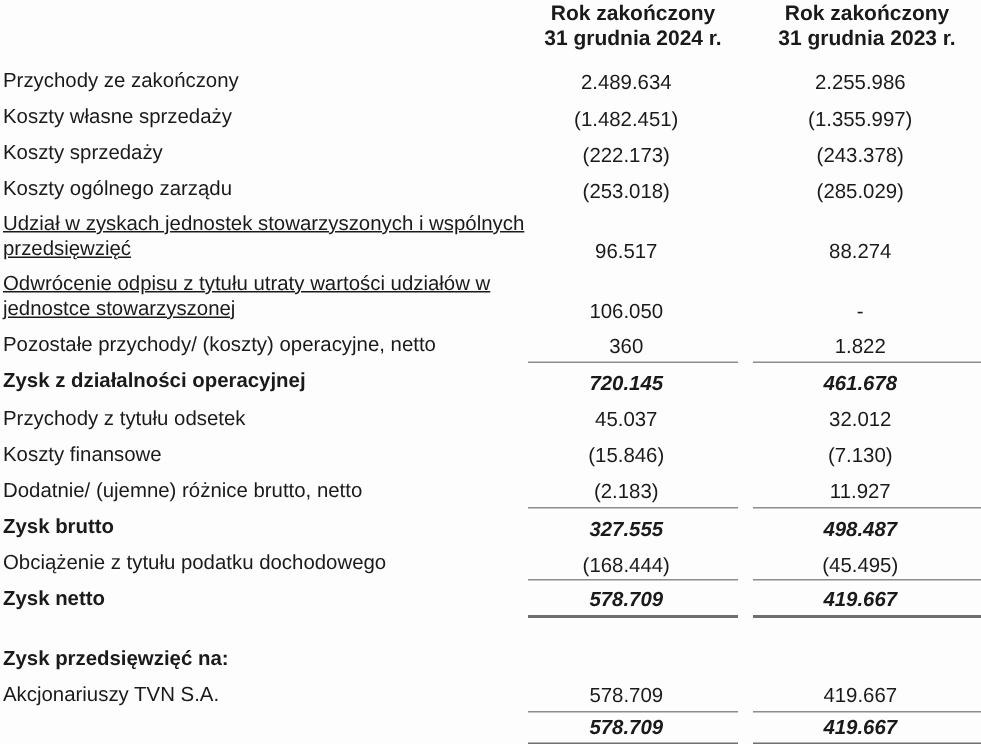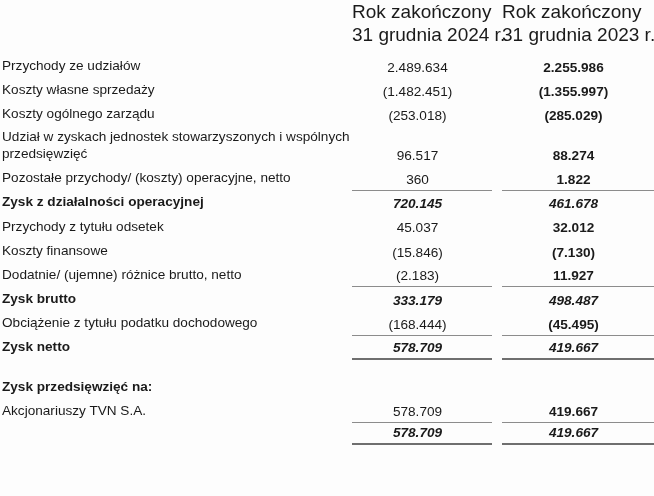--- a/index.html
+++ b/index.html
@@ -33,52 +33,53 @@
   col.c-y2    { width: 152px; }
 
   th, td {
     padding: 0;
     vertical-align: bottom;
     line-height: 1.0;
   }
 
   
   .hdr-cell {
-    font-weight: normal;
-    text-align: left;
-    font-size: 19px;
+    font-weight: bold;
+    text-align: center;
+    font-size: 14px;
     line-height: 1.22;
     padding-bottom: 7px;
     white-space: nowrap;
   }
   .hdr-cell .l1 { display: block; }
   .hdr-cell .l2 { display: block; }
   .hdr-blank { }
 
   
   .lbl {
     text-align: left;
     padding: 3.4px 0 3.4px 2px;
     line-height: 1.28;
   }
   .val {
     text-align: center;
     padding: 3.4px 9px 3.4px 0;
     white-space: nowrap;
   }
-  .val.y2 { padding-right: 9px; font-weight: bold; }
+  .val.y2 { padding-right: 9px; }
 
   tr.bold .lbl,
   tr.bold .val { font-weight: bold; }
 
   
   .lbl.wrap {
     line-height: 1.25;
     padding-top: 3.0px;
     padding-bottom: 3.0px;
+    text-decoration: underline;
   }
 
   
   td.rule-top {
     border-top: 1.3px solid #8c8c8c;
     font-style: italic;
   }
   td.rule-bottom-thick {
     border-bottom: 2.2px solid #6f6f6f;
   }
@@ -113,52 +114,66 @@
         <th class="hdr-cell">
           <span class="l1">Rok zakończony</span>
           <span class="l2">31 grudnia 2023 r.</span>
         </th>
       </tr>
     </thead>
 
     <tbody>
 
       <tr>
-        <td class="lbl">Przychody ze udziałów</td>
+        <td class="lbl">Przychody ze zakończony</td>
         <td></td>
         <td class="val">2.489.634</td>
         <td></td>
         <td class="val y2">2.255.986</td>
       </tr>
 
       <tr>
         <td class="lbl">Koszty własne sprzedaży</td>
         <td></td>
         <td class="val">(1.482.451)</td>
         <td></td>
         <td class="val y2">(1.355.997)</td>
       </tr>
 
+      <tr>
+        <td class="lbl">Koszty sprzedaży</td>
+        <td></td>
+        <td class="val">(222.173)</td>
+        <td></td>
+        <td class="val y2">(243.378)</td>
+      </tr>
 
       <tr>
         <td class="lbl">Koszty ogólnego zarządu</td>
         <td></td>
         <td class="val">(253.018)</td>
         <td></td>
         <td class="val y2">(285.029)</td>
       </tr>
 
       <tr>
         <td class="lbl wrap">Udział w zyskach jednostek stowarzyszonych i wspólnych przedsięwzięć</td>
         <td></td>
         <td class="val">96.517</td>
         <td></td>
         <td class="val y2">88.274</td>
       </tr>
 
+      <tr>
+        <td class="lbl wrap">Odwrócenie odpisu z tytułu utraty wartości udziałów w jednostce stowarzyszonej</td>
+        <td></td>
+        <td class="val">106.050</td>
+        <td></td>
+        <td class="val y2 dash">-</td>
+      </tr>
 
       <tr>
         <td class="lbl">Pozostałe przychody/ (koszty) operacyjne, netto</td>
         <td></td>
         <td class="val">360</td>
         <td></td>
         <td class="val y2">1.822</td>
       </tr>
 
       <tr class="bold">
@@ -189,21 +204,21 @@
         <td class="lbl">Dodatnie/ (ujemne) różnice brutto, netto</td>
         <td></td>
         <td class="val">(2.183)</td>
         <td></td>
         <td class="val y2">11.927</td>
       </tr>
 
       <tr class="bold">
         <td class="lbl">Zysk brutto</td>
         <td></td>
-        <td class="val rule-top">333.179</td>
+        <td class="val rule-top">327.555</td>
         <td></td>
         <td class="val y2 rule-top">498.487</td>
       </tr>
 
       <tr>
         <td class="lbl">Obciążenie z tytułu podatku dochodowego</td>
         <td></td>
         <td class="val">(168.444)</td>
         <td></td>
         <td class="val y2">(45.495)</td>

